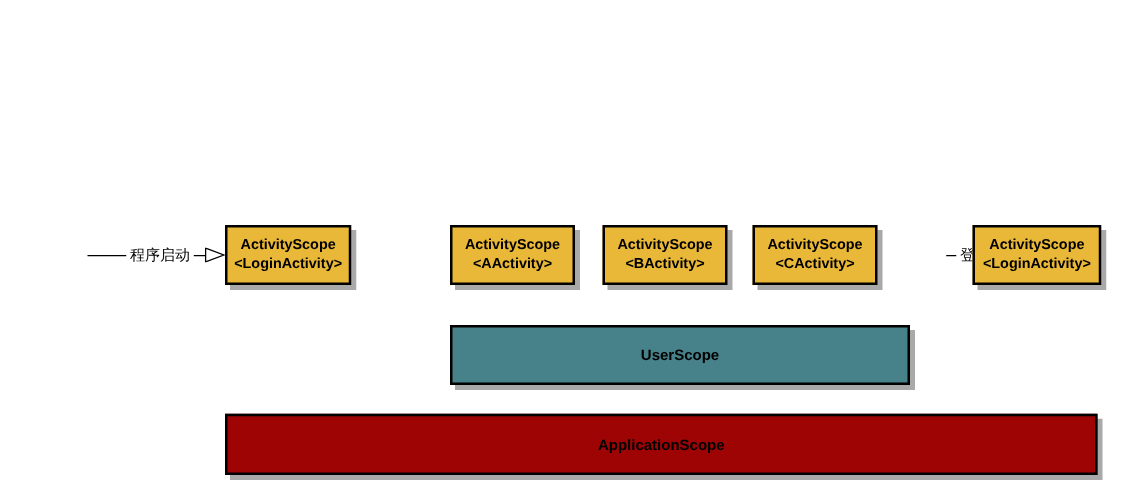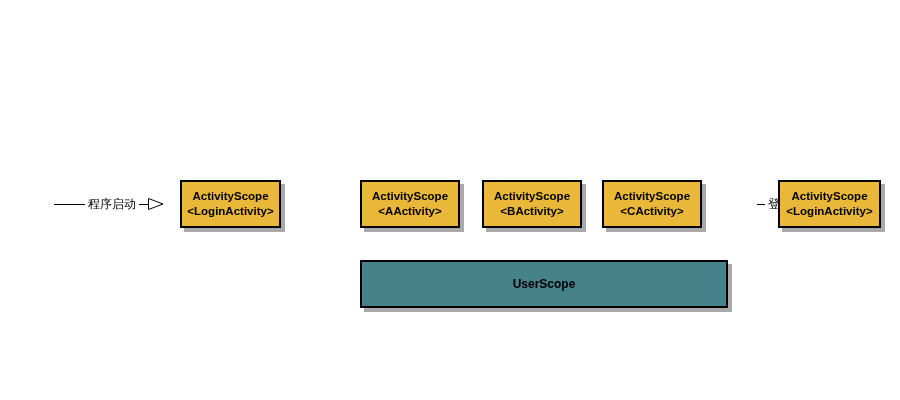--- a/index.html
+++ b/index.html
@@ -71,21 +71,21 @@
   .tline.dash { width: 9px; }
   .tlabel {
     font-size: 12px;
     white-space: nowrap;
     margin: 0 3px;
   }
   .arrowhead {
     display: block;
     flex: 0 0 auto;
   }
-  .t1 { left: 54px;  width: 110px; text-align: right; }
+  .t1 { left: 70px;  width: 110px; text-align: right; }
   .t2 { left: 281px; width: 79px; }
   .t3 { left: 734px; width: 63px; padding-left: 23px; }
 </style>
 </head>
 <body>
 
 <div class="canvas">
 
   <div class="transition t1">
     <span class="tline lead"></span>
@@ -128,14 +128,17 @@
 
   <div class="scope-box activity-box box-5">
     <span>ActivityScope</span>
     <span>&lt;LoginActivity&gt;</span>
   </div>
 
   <div class="scope-box user-box">
     <span>UserScope</span>
   </div>
 
+  <div class="scope-box app-box">
+    <span>ApplicationScope</span>
+  </div>
 
 </div>
 
 </body></html>

